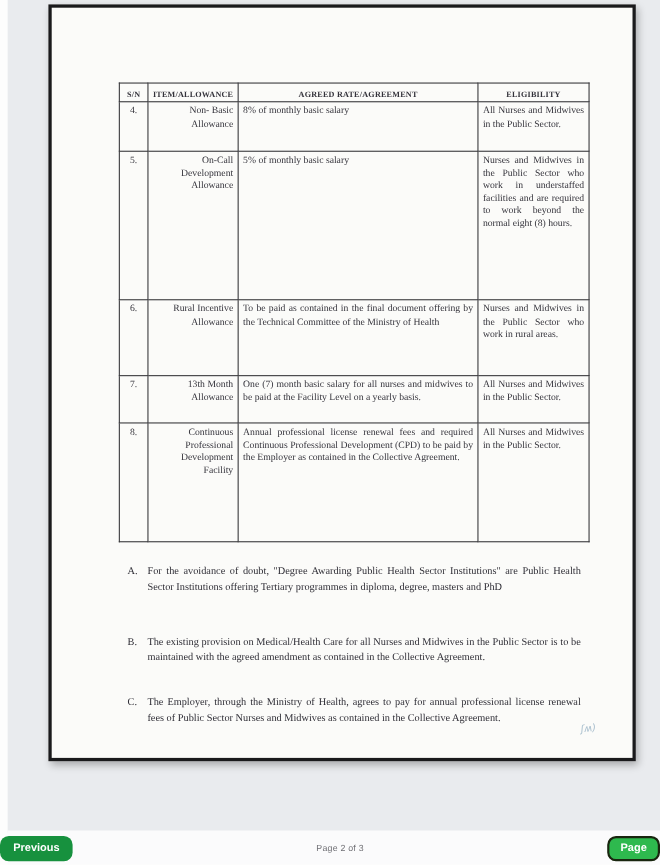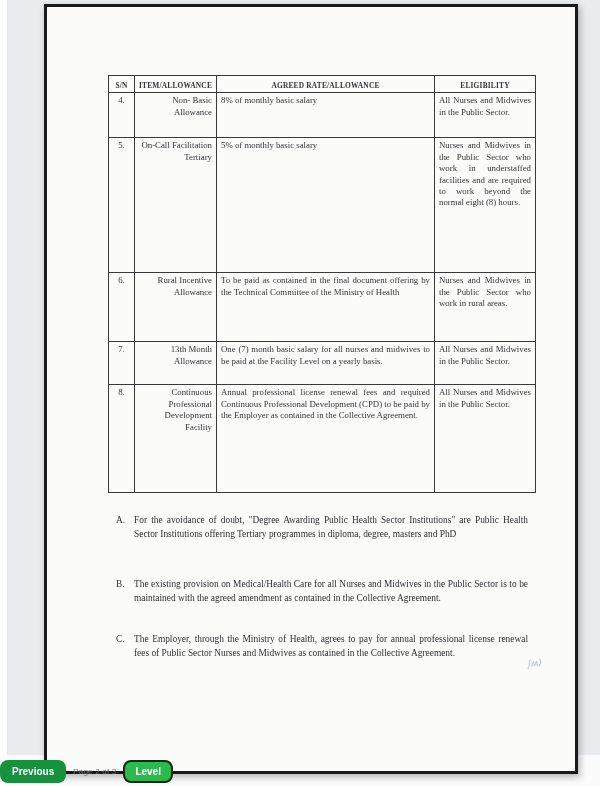--- a/index.html
+++ b/index.html
@@ -18,21 +18,21 @@
   }
   .photo-edge{
     position:absolute;left:0;top:0;width:7px;height:786px;background:#fdfdfd;
   }
   .bottom-strip{
     position:absolute;left:7px;top:755px;width:593px;height:31px;background:#fbfbfc;
   }
 
   
   .doc-page{
-    position:absolute;left:44px;top:4px;width:534px;height:770px;
+    position:absolute;left:44px;top:4px;width:534px;height:688px;
     background:#fbfbf9;
     border:3px solid #1a1a1c;
     box-sizing:border-box;
     box-shadow:2px 3px 7px rgba(0,0,0,.28);
     color:#34333b;
   }
 
   
   table.alloc{
     position:absolute;left:61px;top:68px;width:427px;
@@ -79,21 +79,21 @@
   .scribble{
     position:absolute;left:481px;top:651px;
     font-family:"DejaVu Sans", sans-serif;
     font-style:italic;font-size:9px;color:#a9bfce;
     transform:rotate(-6deg);
   }
 
   
   .pager{
     position:absolute;left:0;top:756px;width:600px;height:30px;
-    display:flex;align-items:center;justify-content:flex-start;gap:7px;
+    display:flex;align-items:center;justify-content:space-between;gap:7px;
     font-family:"Liberation Sans", sans-serif;
   }
   .btn{
     font-family:"Liberation Sans", sans-serif;
     font-weight:bold;font-size:10px;color:#ffffff;
     border-radius:8px;cursor:pointer;
   }
   .btn-prev{
     background:var(--prev-green,#17913e);
     border:none;padding:6px 12px;
@@ -122,35 +122,35 @@
       <colgroup>
         <col class="c-sn">
           <col class="c-item">
           <col class="c-rate">
           <col class="c-elig">
       </colgroup>
       <thead>
         <tr>
           <th>S/N</th>
           <th>ITEM/ALLOWANCE</th>
-          <th>AGREED RATE/ALLOWANCE</th>
+          <th>AGREED RATE/AGREEMENT</th>
           <th>ELIGIBILITY</th>
         </tr>
       </thead>
       <tbody>
       <tr>
         <td class="cell-sn">4.</td>
         <td class="cell-item">Non- Basic Allowance</td>
         <td class="cell-rate">8% of monthly basic salary</td>
         <td class="cell-elig">All Nurses and Midwives in the Public Sector.</td>
       </tr>
 
       <tr>
         <td class="cell-sn">5.</td>
-        <td class="cell-item">On-Call Facilitation Tertiary</td>
+        <td class="cell-item">On-Call Development Allowance</td>
         <td class="cell-rate">5% of monthly basic salary</td>
         <td class="cell-elig">Nurses and Midwives in the Public Sector who work in understaffed facilities and are required to work beyond the normal eight (8) hours.</td>
       </tr>
 
       <tr>
         <td class="cell-sn">6.</td>
         <td class="cell-item">Rural Incentive Allowance</td>
         <td class="cell-rate">To be paid as contained in the final document offering by the Technical Committee of the Ministry of Health</td>
         <td class="cell-elig">Nurses and Midwives in the Public Sector who work in rural areas.</td>
       </tr>
@@ -183,16 +183,16 @@
       <span class="lbl">C.</span>
       <span class="txt">The Employer, through the Ministry of Health, agrees to pay for annual professional license renewal fees of Public Sector Nurses and Midwives as contained in the Collective Agreement.</span>
     </div>
 
     <div class="scribble">ʃʍ)</div>
   </div>
 
   <div class="pager">
     <button class="btn btn-prev">Previous</button>
     <span class="page-indicator">Page 2 of 3</span>
-    <button class="btn btn-next">Level</button>
+    <button class="btn btn-next">Page</button>
   </div>
 
 </div>
 
 </body></html>

